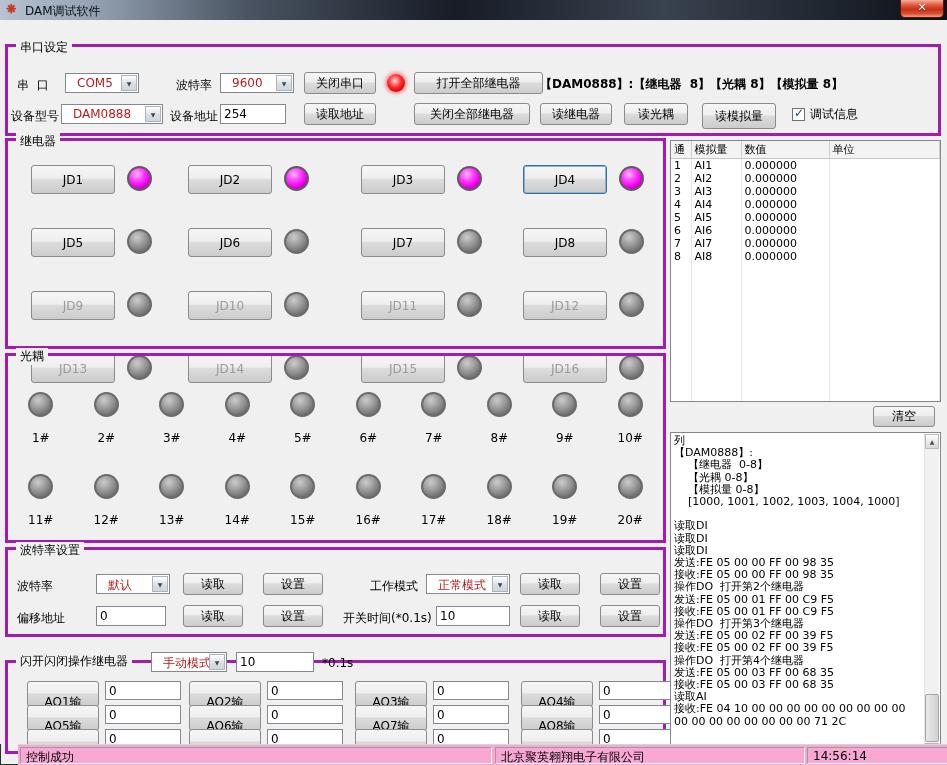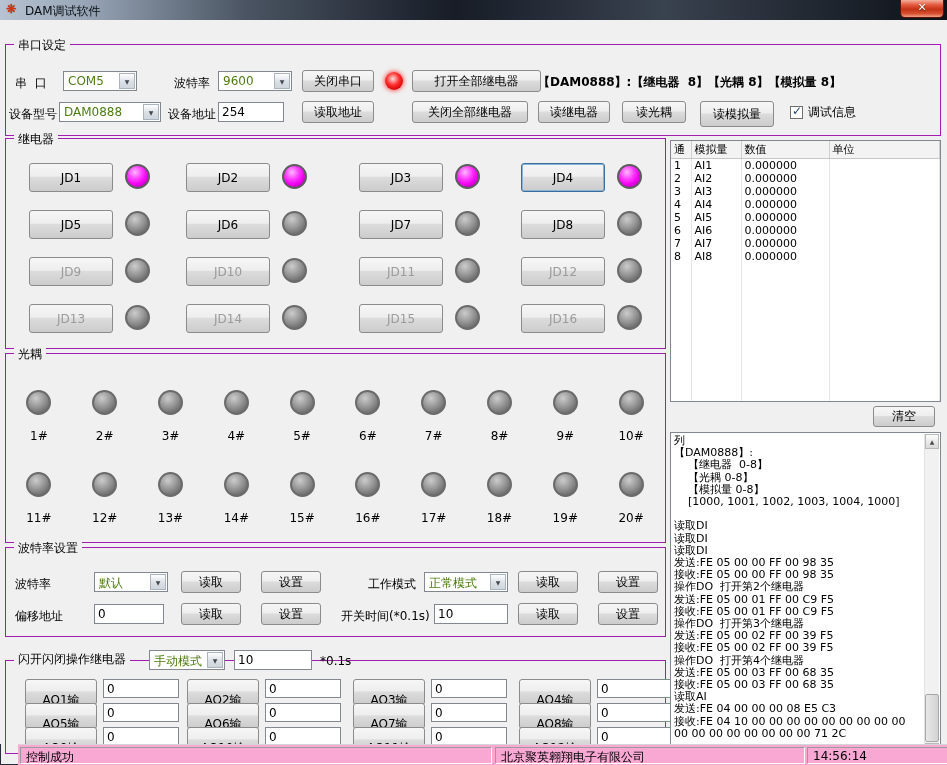--- a/index.html
+++ b/index.html
@@ -9,45 +9,45 @@
 .titlebar{position:absolute;left:0;top:0;width:947px;height:20px;
   background:linear-gradient(90deg,#b7c3d2 0,#97a5b6 9%,#4a5462 26%,#171c26 48%,#39424f 70%,#0d1118 100%)}
 .app-icon{position:absolute;left:6px;top:2px;font-size:12px;color:#e23110;text-shadow:0 0 1px #7a1000}
 .title-text{position:absolute;left:25px;top:3px;font-size:12px;color:#0b0f14}
 .close-btn{position:absolute;right:3px;top:0;width:44px;height:18px;border-radius:0 0 5px 5px;
   background:linear-gradient(#f3b09e 0,#e4573b 30%,#c33316 55%,#d8502f 80%,#f0a088 100%);
   border:1px solid #5f1102;border-top:none;color:#fff;font-size:11px;text-align:center;line-height:16px;
   text-shadow:0 1px 1px #701500;cursor:default}
 .content{position:absolute;left:0;top:20px;width:947px;height:724px;background:#f0f0f0}
 
-.gb{position:absolute;border:1px solid #a21caf}
+.gb{position:absolute;border:3px solid #a21caf}
 .gbt{position:absolute;top:-8px;left:8px;background:#f0f0f0;padding:0 4px;font-size:12px;color:#000;white-space:nowrap}
 .lbl{position:absolute;font-size:12px;color:#000;white-space:pre}
 .bold{font-weight:bold}
 
 .win-btn{position:absolute;font-family:inherit;font-size:12px;color:#000;text-align:center;
   background:linear-gradient(#f6f6f6,#eeeeee 45%,#dcdcdc 50%,#cccccc);
   border:1px solid #8b8b8b;border-radius:3px;cursor:default}
 
 .combo{position:absolute;height:20px;background:#fff;border:1px solid #828790}
-.cval{position:absolute;left:4px;top:2px;font-size:12px;color:#4d7c0f;white-space:nowrap}
+.cval{position:absolute;left:11px;top:2px;font-size:12px;color:#b91c1c;white-space:nowrap}
 .carrow{position:absolute;right:1px;top:1px;width:16px;height:16px;
   background:linear-gradient(#fefefe,#d9dee4 60%,#cfd6dd);border:1px solid #aab4be;
   font-size:6px;color:#404850;display:flex;align-items:center;justify-content:center}
 
 .tinput{position:absolute;height:20px;background:#fff;border:1px solid #828790;font-size:12px;
   font-family:inherit;padding:0 3px;color:#000}
 
 .light{width:25px;height:25px;border-radius:50%;box-sizing:border-box;flex:none}
 .lt-magenta{border:2px solid #5d5d5d;background:radial-gradient(circle at 38% 30%,#ffb6ff 0,#ff36ff 38%,#ef00ef 62%,#8d018d 100%)}
 .lt-gray{border:2px solid #6b6b6b;background:radial-gradient(circle at 38% 30%,#cccccc 0,#909090 50%,#515151 100%)}
 .lt-red{position:absolute;border:none;background:radial-gradient(circle at 44% 38%,#ffdcdc 0,#ff2e2e 42%,#cf0000 78%,#9d0000 100%);box-shadow:0 0 4px 1px rgba(255,40,40,.75)}
 
 .relay-grid{position:absolute;left:0;top:0;right:0;bottom:0;display:grid;
-  grid-template-columns:157px 173px 162px 1fr;padding:24px 0 0 23px;grid-auto-rows:29px;row-gap:18px}
+  grid-template-columns:157px 173px 162px 1fr;padding:24px 0 0 23px;grid-auto-rows:29px;row-gap:34px}
 .relay-cell{display:flex;align-items:center;gap:12px}
 .relay-btn{position:static;width:84px;height:29px}
 .relay-btn.dis{color:#9b9b9b}
 .relay-btn.foc{border-color:#3b6e9b;box-shadow:inset 0 0 0 1px #86b3d8}
 .relay-cell .light{margin-top:-2px}
 
 .opto-row{position:absolute;left:0;display:flex;width:100%}
 .opto-cell{width:65.8px;display:flex;flex-direction:column;align-items:center;gap:14px}
 .opto-label{font-size:12px;color:#000}
 
@@ -480,21 +480,20 @@
           <div class="log-line">操作DO  打开第2个继电器</div>
           <div class="log-line">发送:FE 05 00 01 FF 00 C9 F5</div>
           <div class="log-line">接收:FE 05 00 01 FF 00 C9 F5</div>
           <div class="log-line">操作DO  打开第3个继电器</div>
           <div class="log-line">发送:FE 05 00 02 FF 00 39 F5</div>
           <div class="log-line">接收:FE 05 00 02 FF 00 39 F5</div>
           <div class="log-line">操作DO  打开第4个继电器</div>
           <div class="log-line">发送:FE 05 00 03 FF 00 68 35</div>
           <div class="log-line">接收:FE 05 00 03 FF 00 68 35</div>
           <div class="log-line">读取AI</div>
-          <div class="log-line">发送:FE 04 00 00 00 08 E5 C3</div>
           <div class="log-line">接收:FE 04 10 00 00 00 00 00 00 00 00 00</div>
           <div class="log-line">00 00 00 00 00 00 00 00 71 2C</div>
         </div>
       <div class="vscroll">
         <div class="sb-btn sb-up">▲</div>
         <div class="sb-thumb"></div>
         <div class="sb-btn sb-down">▼</div>
       </div>
     </div>
   </div>

